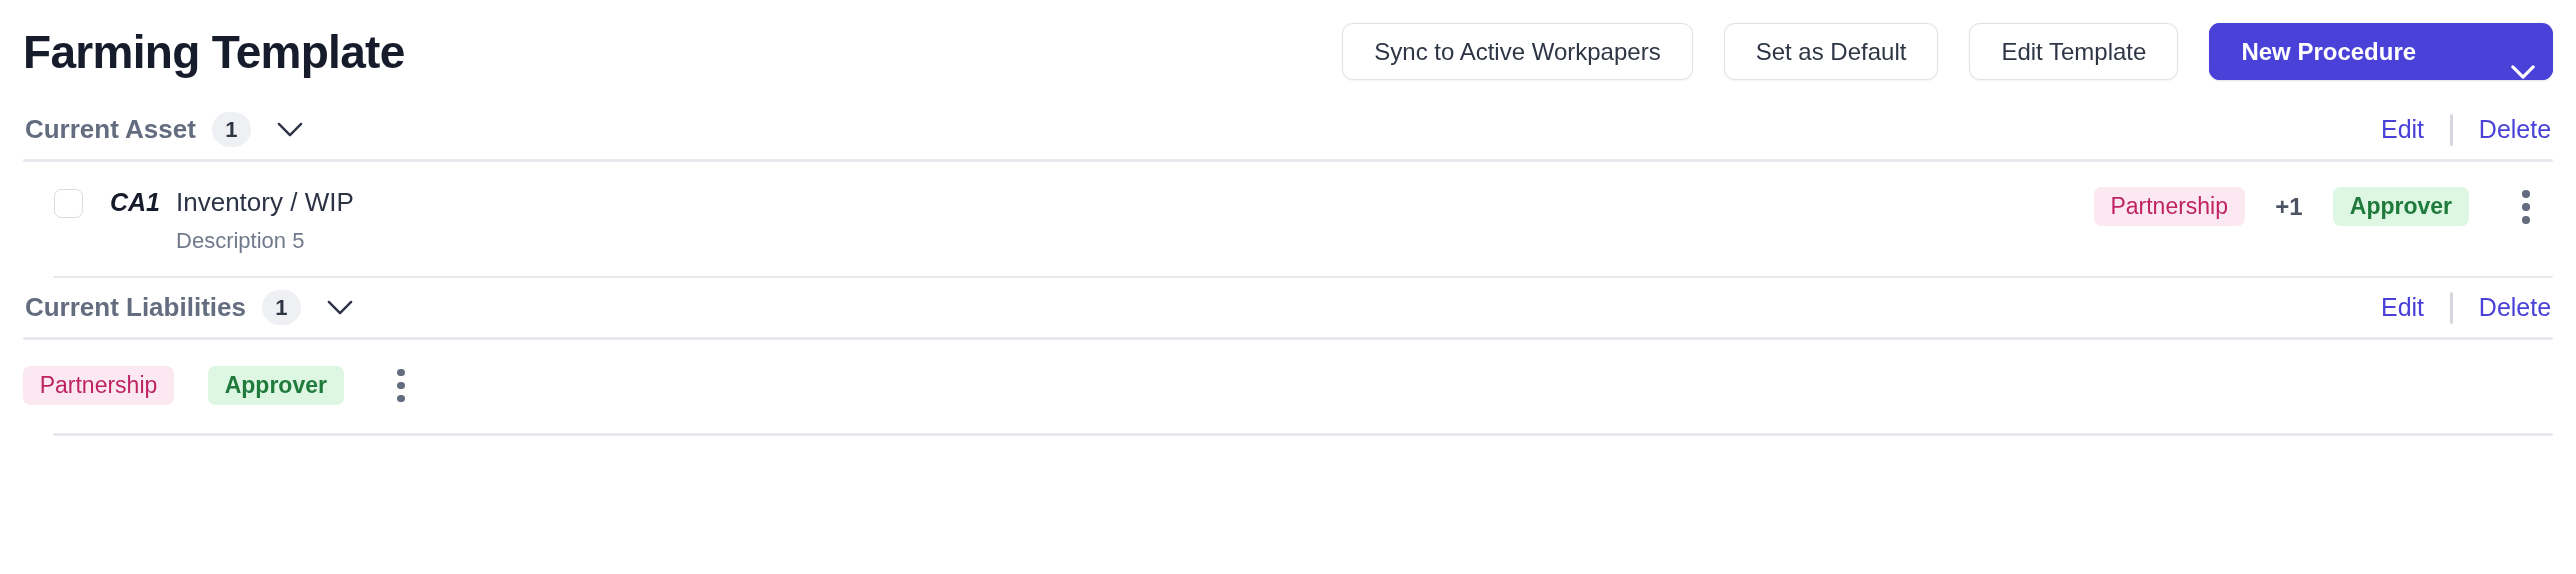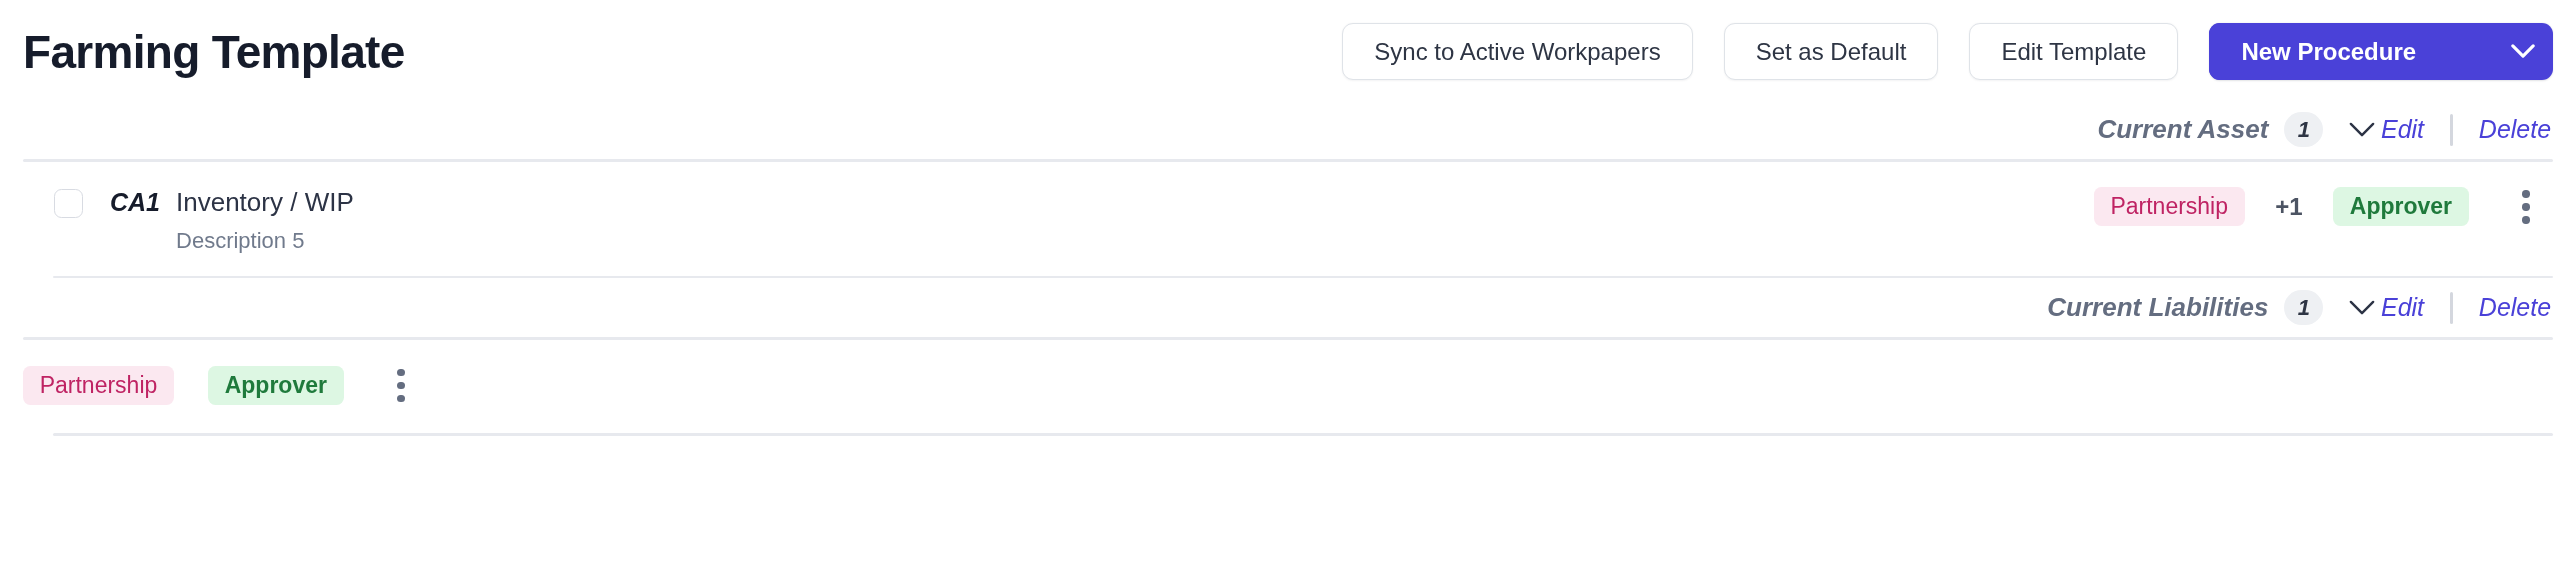--- a/index.html
+++ b/index.html
@@ -54,21 +54,21 @@
     font-size: 24px;
     font-family: "Liberation Sans", sans-serif;
     line-height: 56px;
     white-space: nowrap;
     cursor: pointer;
     box-shadow: 0 0.9px 1.9px rgba(16,24,40,0.05);
   }
 
   .split-btn {
     display: flex;
-    align-items: center;
+    align-items: flex-end;
     height: 57px;
     border-radius: 11px;
     overflow: hidden;
     background: #4a41d8;
     box-shadow: 0 0.9px 1.9px rgba(16,24,40,0.12);
     gap: 21px;
   }
 
   .split-btn .main {
     padding: 0 32px;
@@ -101,24 +101,23 @@
   .chev {
     display: block;
   }
 
   
   .section { width: 100%; }
 
   .section-head {
     display: flex;
     align-items: center;
-    justify-content: flex-end;
+    justify-content: space-between;
     height: 59px;
     padding: 0 1.9px;
-    font-style: italic;
   }
 
   .section-head-left {
     display: flex;
     align-items: center;
     gap: 16px;
   }
 
   .section-title {
     font-size: 26px;

